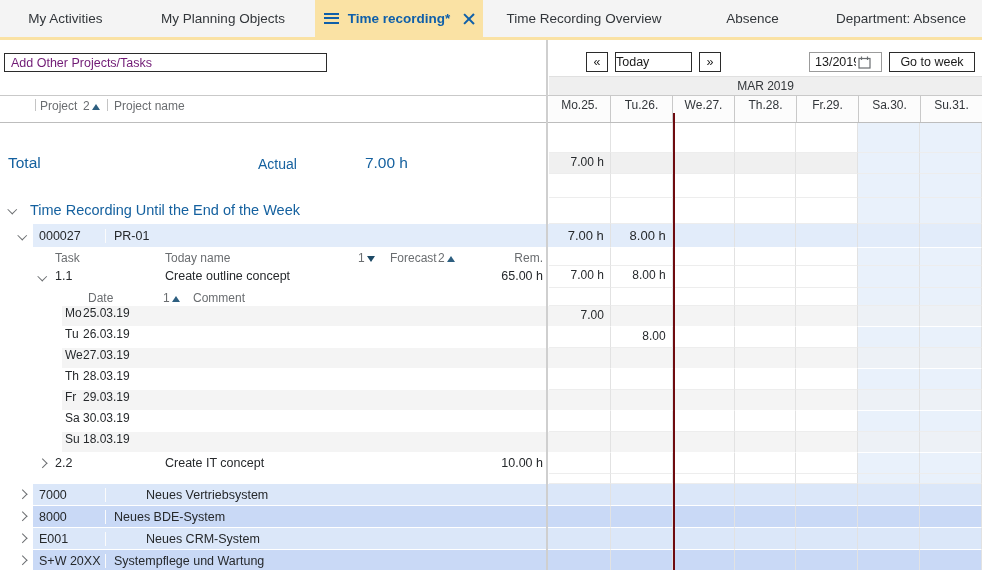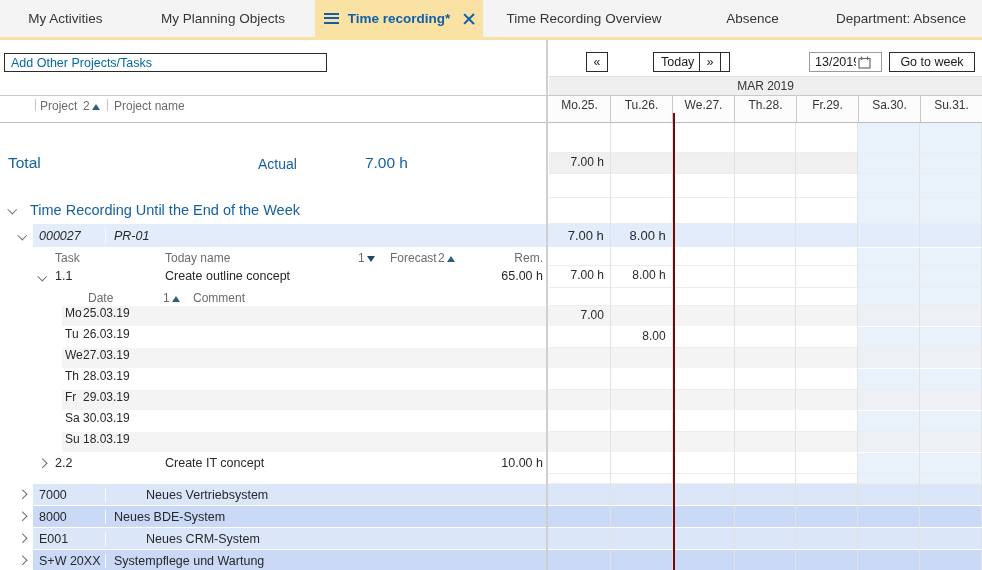--- a/index.html
+++ b/index.html
@@ -23,29 +23,29 @@
   .xicon::after  { transform:rotate(-45deg); }
 
   
   .content { position:relative; width:982px; height:530px; background:#fff; }
   .splitter { position:absolute; left:546px; top:0; bottom:0; width:2px;
               background:#cfcfcf; }
 
   
   .addinput { position:absolute; left:4px; top:13px; width:323px; height:19px;
               border:1px solid #2b2b2b; font-size:12.5px; padding:0 6px;
-              font-family:inherit; color:#0369a1; background:#fff; }
+              font-family:inherit; color:#701a75; background:#fff; }
 
   
   .rtools { position:absolute; left:549px; right:0; top:12px; height:21px; }
   .btn { position:absolute; top:0; height:20px; background:#fff;
          border:1px solid #2b2b2b; font-size:12.5px; color:#1a1a1a;
          font-family:inherit; text-align:center; padding:0; }
   .btn.prev { left:37px;  width:22px; }
-  .btn.today{ left:66px;  width:77px; text-align:left; padding-left:7px;margin-left:38px; }
+  .btn.today{ left:66px;  width:77px; text-align:left; padding-left:0; }
   .btn.next { left:150px; width:22px; }
   .btn.go   { left:340px; width:86px; }
   .wkfield { position:absolute; left:260px; width:73px; height:20px; top:0;
              border:1px solid #9b9b9b; background:#fff; display:flex;
              align-items:center; }
   .wkfield input { border:0; outline:none; width:46px; font-size:12.5px;
              padding-left:5px; font-family:inherit; color:#1a1a1a; }
   .calsvg { display:block; margin-left:2px; }
 
   
@@ -86,21 +86,21 @@
 
   
   .chev { position:absolute; width:6.5px; height:6.5px;
           border-right:1.7px solid #6a6d70; border-bottom:1.7px solid #6a6d70; }
   .chev.down  { transform:rotate(45deg); }
   .chev.right { transform:rotate(-45deg); }
 
   
   .pblock { position:absolute; left:33px; right:0; top:0; bottom:1px;
             display:flex; align-items:center; font-size:12.5px; }
-  .rp  .pblock { background:#e2ecfa;font-style:italic; }
+  .rp  .pblock { background:#e2ecfa; }
   .rb1 .pblock { background:#dbe7f9;gap:32px; }
   .rb2 .pblock { background:#c9d9f6; }
   .pcode { width:73px; flex:none; padding-left:6px; border-right:1px solid #fbfbfb; }
   .pname { padding-left:8px; }
 
   
   .tid   { position:absolute; left:55px;  top:3px; font-size:12.5px; }
   .tname { position:absolute; left:165px; top:3px; font-size:12.5px; }
   .trem  { position:absolute; right:6px;  top:3px; font-size:12.5px; }
   .band  { position:absolute; left:62px; right:0; top:0; bottom:1px;

